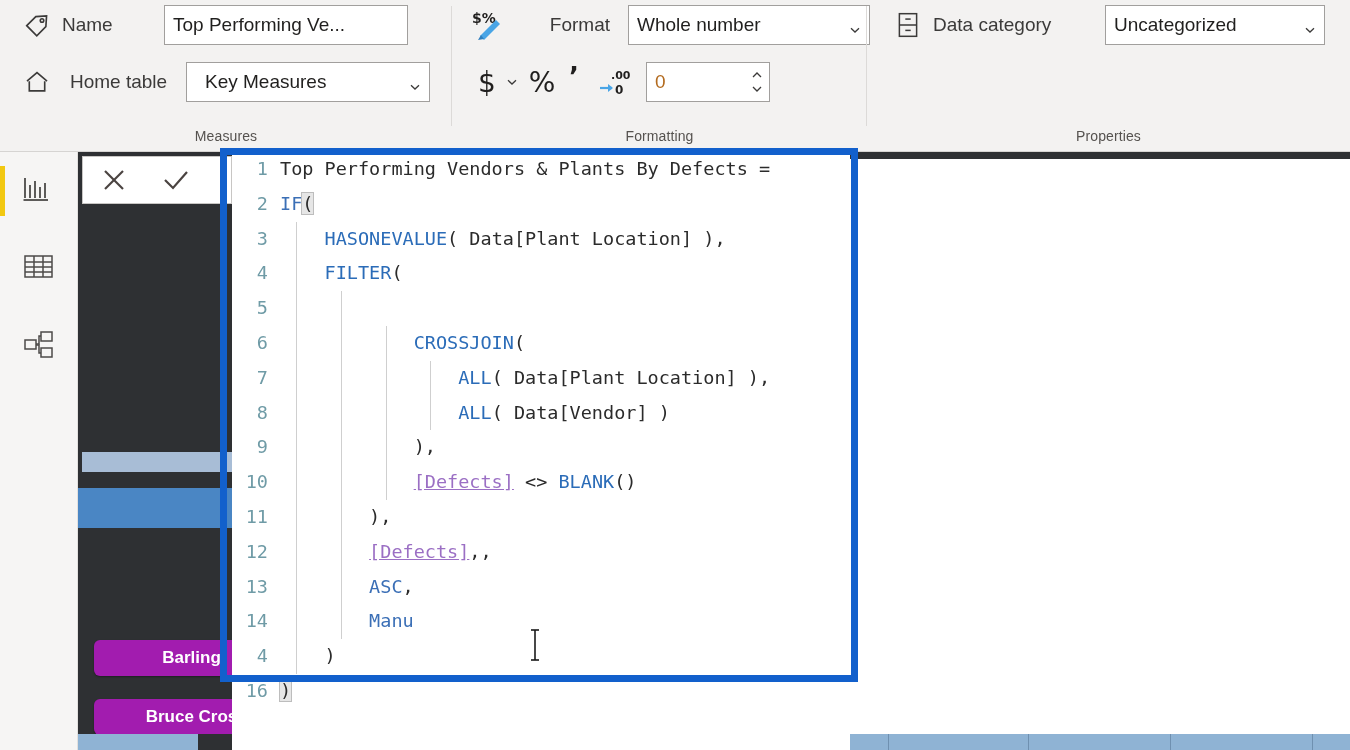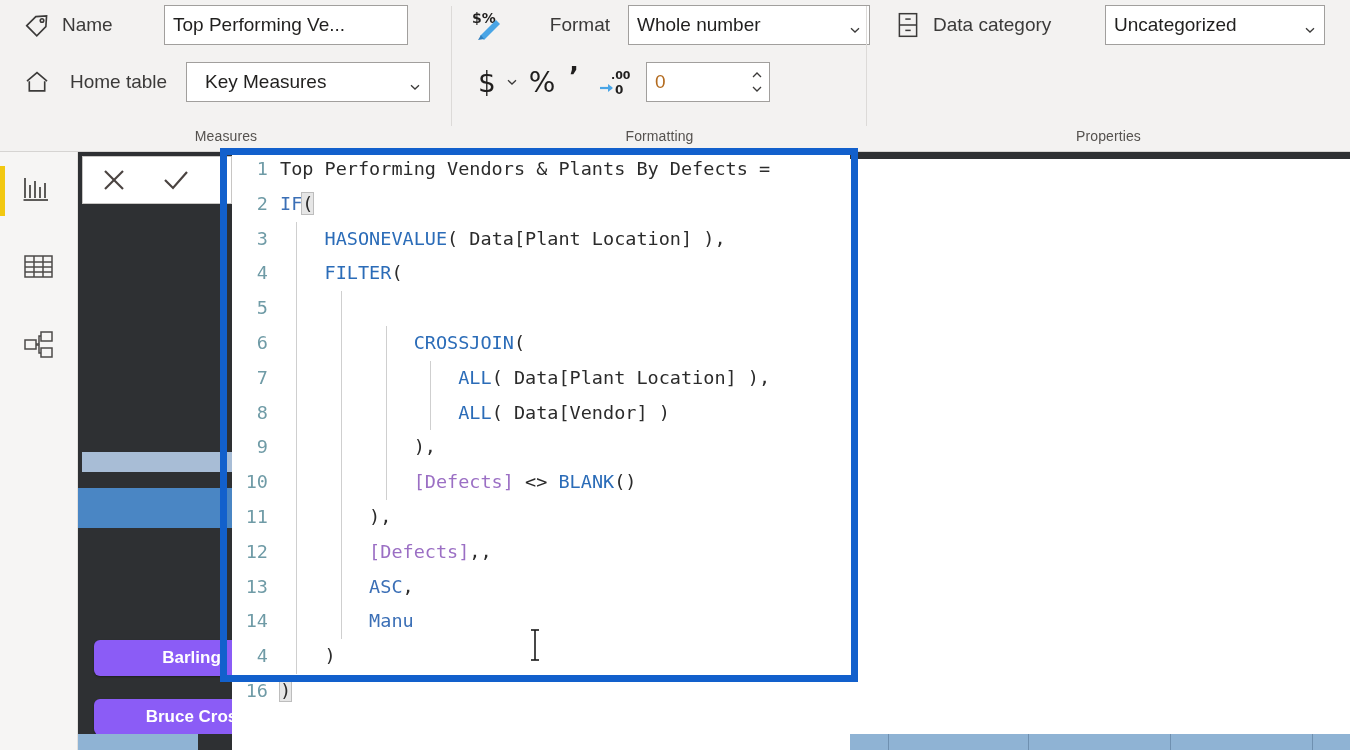--- a/index.html
+++ b/index.html
@@ -93,21 +93,21 @@
   .report-bar-light {
     position: absolute; left: 4px; top: 300px; width: 330px; height: 20px;
     background: #a8bdd6;
   }
   .report-bar-blue {
     position: absolute; left: 0px; top: 336px; width: 345px; height: 40px;
     background: #4a86c4;
   }
   .vbtn {
     position: absolute; left: 16px; width: 195px; height: 36px;
-    background: #8b5cf6;
+    background: #a21caf;
     border-radius: 6px;
     display: flex; align-items: center; justify-content: center;
     color: #ffffff; font-size: 17px; font-weight: bold;
     white-space: nowrap;
     box-shadow: 0 1px 2px rgba(0,0,0,.35);
   }
   .report-bottom-strip {
     position: absolute; left: 0; bottom: 0; width: 620px; height: 16px;
     background: #8fb3d4;
   }
@@ -142,21 +142,21 @@
   }
   .lineno {
     width: 48px; min-width: 48px;
     text-align: right; padding-right: 12px;
     color: #6f9ba6;
     user-select: none;
   }
   .codetext { position: relative; }
   .tok-fn { color: #2b6cb8; }
   .tok-kw { color: #3b6fb6; }
-  .tok-msr { color: #9b6fc4; }
+  .tok-msr { color: #9b6fc4; text-decoration: underline; }
   .tok-plain { color: #2b2b2b; }
   .guide {
     position: absolute; top: 0; width: 1px; height: 34.8px;
     background: #cfcfcf;
   }
   .brk-hl {
     background: #e6e6e6;
     outline: 1px solid #bdbdbd;
   }
 

